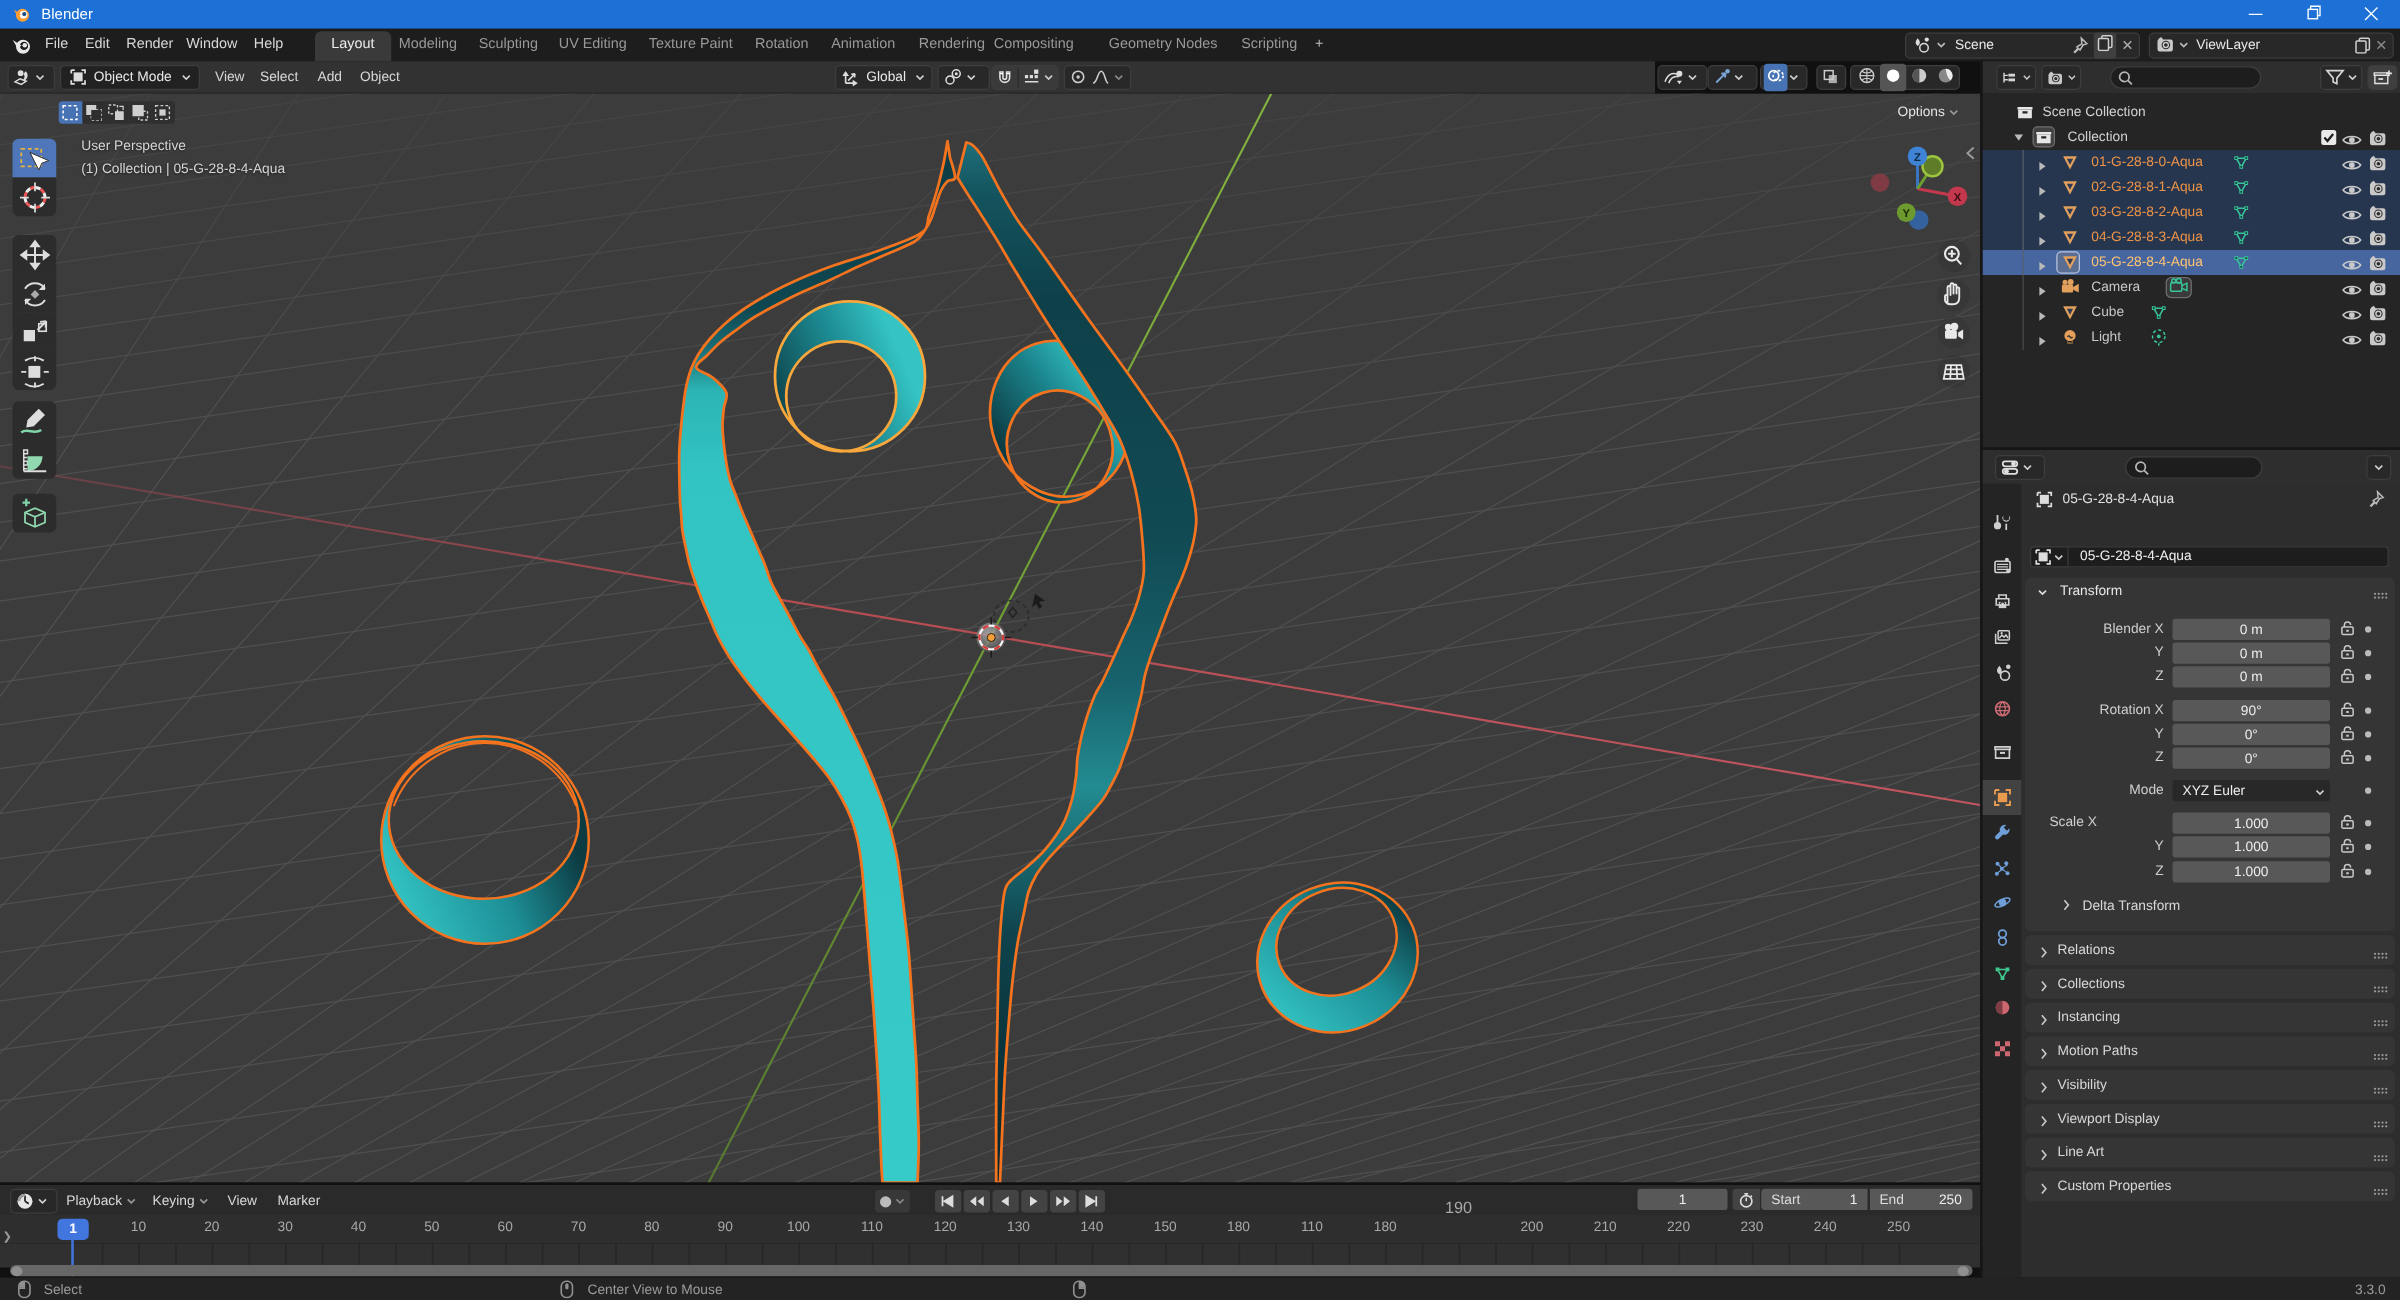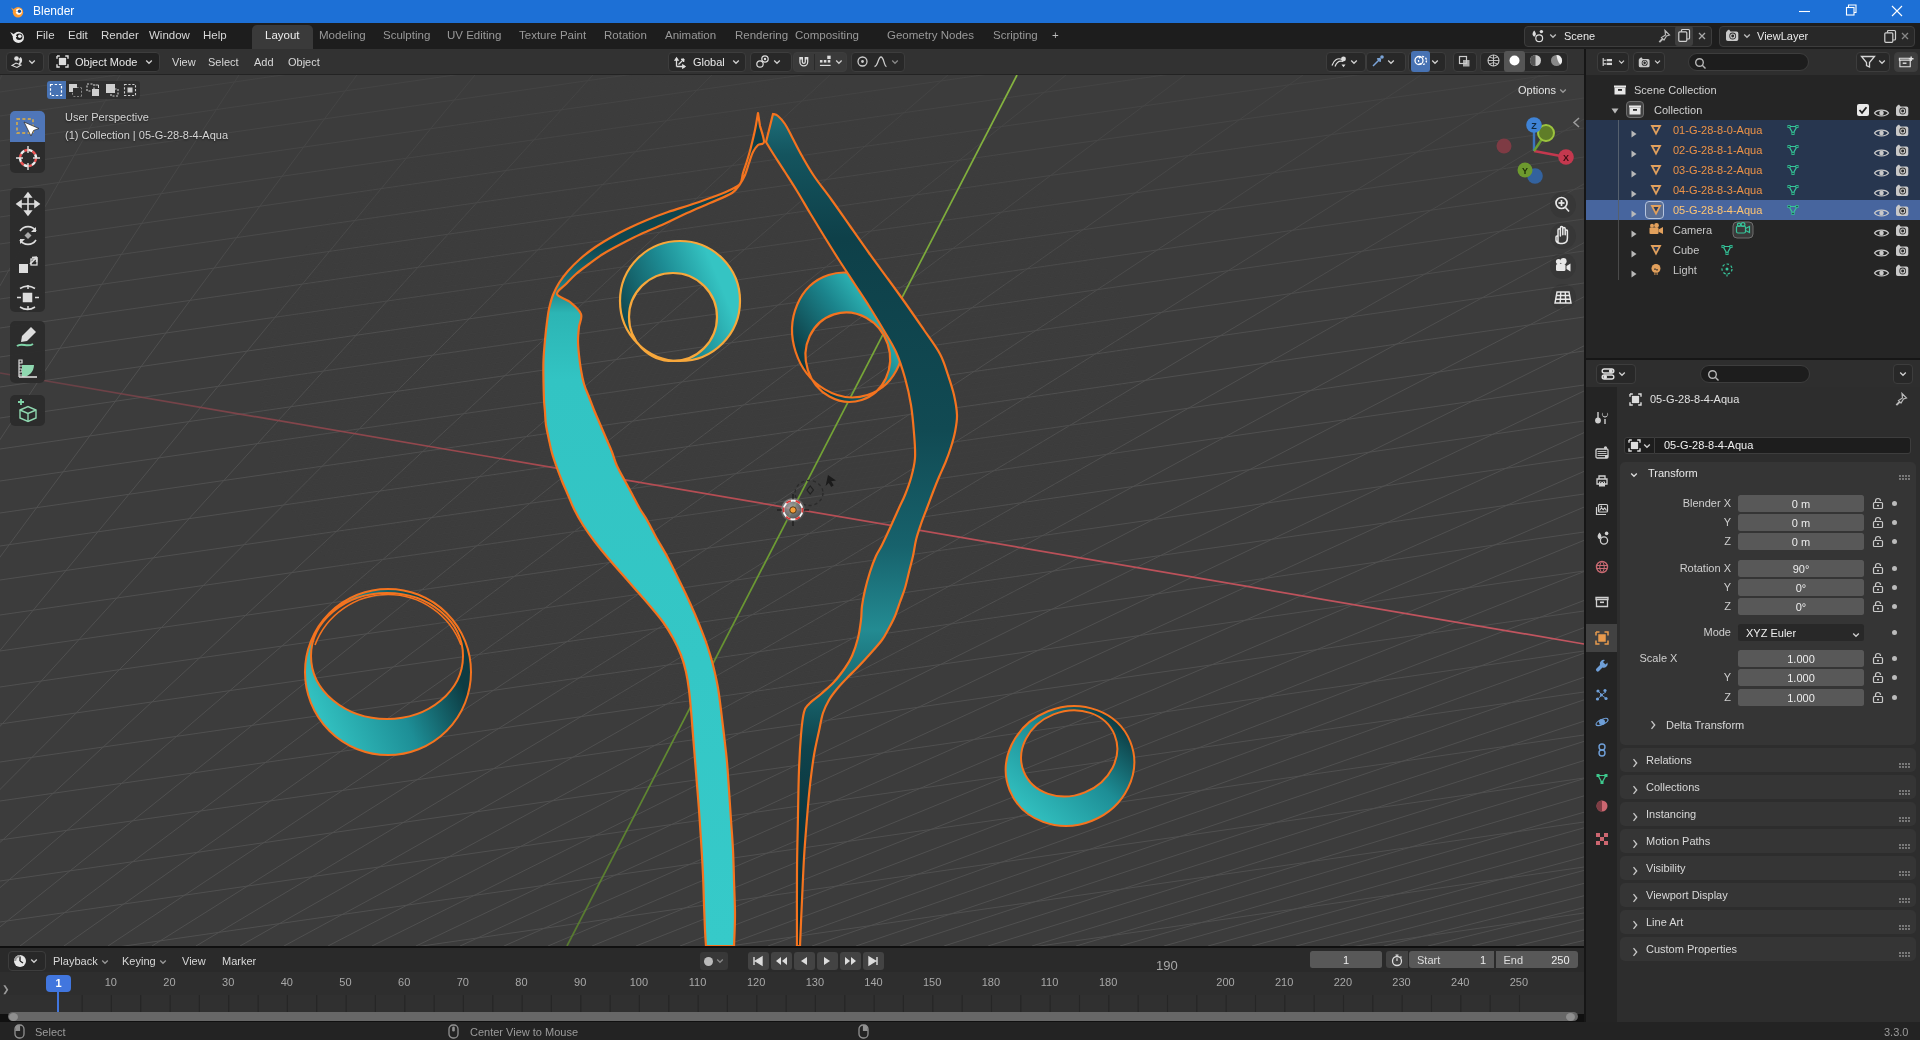--- a/index.html
+++ b/index.html
@@ -1,21 +1,21 @@
 <!DOCTYPE html>
 <html><head><meta charset="utf-8"><style>
 
 * { margin:0; padding:0; box-sizing:border-box; }
 html,body { width:1920px; height:1040px; overflow:hidden; background:#101010;
   font-family:"Liberation Sans",sans-serif; -webkit-font-smoothing:antialiased; }
 .abs { position:absolute; }
 .row { display:flex; align-items:center; }
 #titlebar { position:absolute; left:0; top:0; width:1920px; height:23px; background:#1d70d6;padding-left:32px; }
 #menubar { position:absolute; left:0; top:23px; width:1920px; height:26px; background:#1d1d1d; }
-#header2 { position:absolute; left:0; top:49px; width:1584px; height:26px; background:#323232; border-bottom:1px solid #232323;text-decoration:underline;}
+#header2 { position:absolute; left:0; top:49px; width:1324px; height:26px; background:#323232; border-bottom:1px solid #232323;text-decoration:underline;}
 #outl_head { position:absolute; left:1586px; top:49px; width:334px; height:26px; background:#2e2e2e; }
 #viewport { position:absolute; left:0; top:75px; width:1584px; height:871px; background:#3c3c3c; }
 #outliner { position:absolute; left:1586px; top:75px; width:334px; height:283px; background:#252525; }
 #props { position:absolute; left:1586px; top:360px; width:334px; height:662px; background:#2d2d2d; }
 #timeline { position:absolute; left:0; top:946px; width:1584px; height:76px; }
 #statusbar { position:absolute; left:0; top:1022px; width:1920px; height:18px; background:#232323; }
 .vdiv { position:absolute; left:1584px; top:49px; width:2px; height:973px; background:#161616; }
 .menu-txt { color:#d8d8d8; font-size:11.5px; }
 .t { position:absolute; white-space:pre; }
 .f11 { font-size:11px; }

